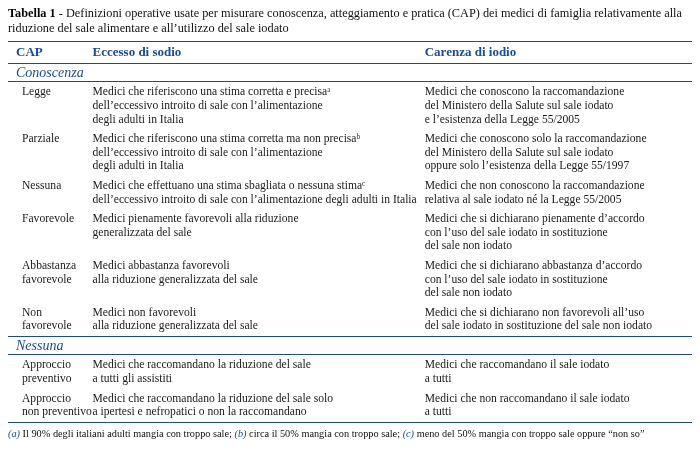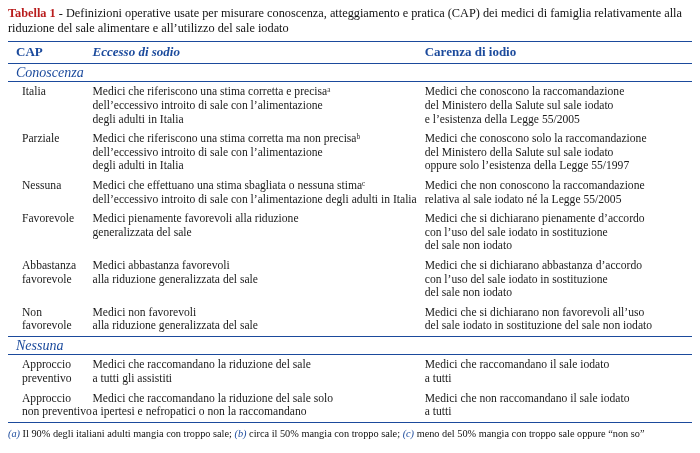--- a/index.html
+++ b/index.html
@@ -23,21 +23,21 @@
   }
   .caption {
     font-size: 12.3px;
     line-height: 14.6px;
     color: #111111;
     margin: 0 0 6px 0;
     text-align: left;
   }
   .caption .lbl {
     font-weight: bold;
-    color: #b91c1c;
+    color: #000000;
   }
   .tbl {
     width: 100%;
     border-collapse: collapse;
     font-size: 11.6px;
     line-height: 13.6px;
   }
   .hdr-row td {
     color: #1b4a9c;
     font-weight: bold;
@@ -56,21 +56,21 @@
   }
   .sect-row td.c1 { padding-left: 2px; }
   .body-row td {
     vertical-align: top;
     padding: 3px 0 3px 0;
   }
   td.c0 { width: 88px; padding-left: 14px; box-sizing: border-box; }
   td.c1 { width: 258px; padding-right: 8px; box-sizing: border-box; }
   td.c2 { width: 340px; box-sizing: border-box; }
   .hdr-row td.c0 { padding-left: 8px; }
-  .hdr-row td.c1 { padding-left: 0; font-style: italic; }
+  .hdr-row td.c1 { padding-left: 0; }
   .sect-row td.c0 { padding-left: 8px; }
   .lastline td {
     border-bottom: 1.6px solid #1b4a9c;
   }
   .foot {
     margin-top: 5px;
     font-size: 10.3px;
     line-height: 12px;
     color: #111111;
   }
@@ -97,21 +97,21 @@
       </tr>
 
       <tr class="sect-row">
         <td class="c0">Conoscenza</td>
         <td class="c1"></td>
         <td class="c2"></td>
       </tr>
 
       <tr class="body-row">
         <td class="c0">
-          <span class="cell-line">Italia</span>
+          <span class="cell-line">Legge</span>
         </td>
         <td class="c1">
           <span class="cell-line">Medici che riferiscono una stima corretta e precisaᵃ</span>
           <span class="cell-line">dell’eccessivo introito di sale con l’alimentazione</span>
           <span class="cell-line">degli adulti in Italia</span>
         </td>
         <td class="c2">
           <span class="cell-line">Medici che conoscono la raccomandazione</span>
           <span class="cell-line">del Ministero della Salute sul sale iodato</span>
           <span class="cell-line">e l’esistenza della Legge 55/2005</span>

